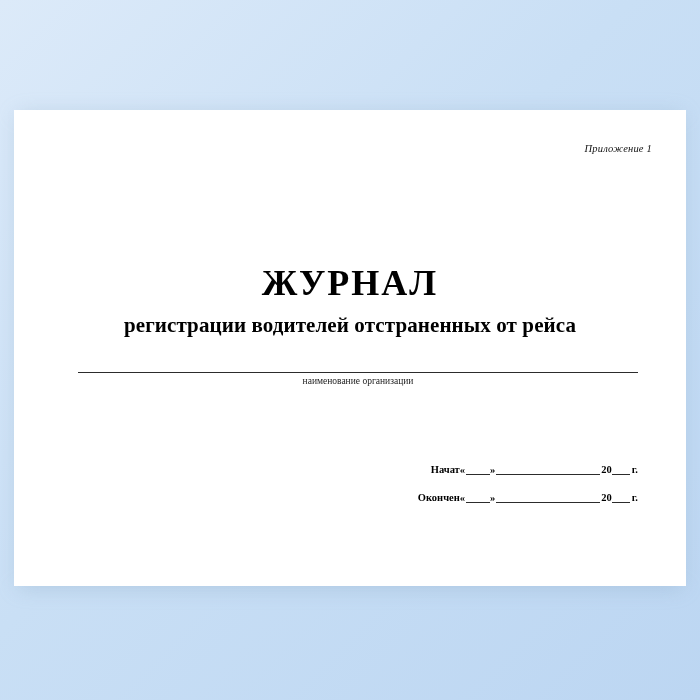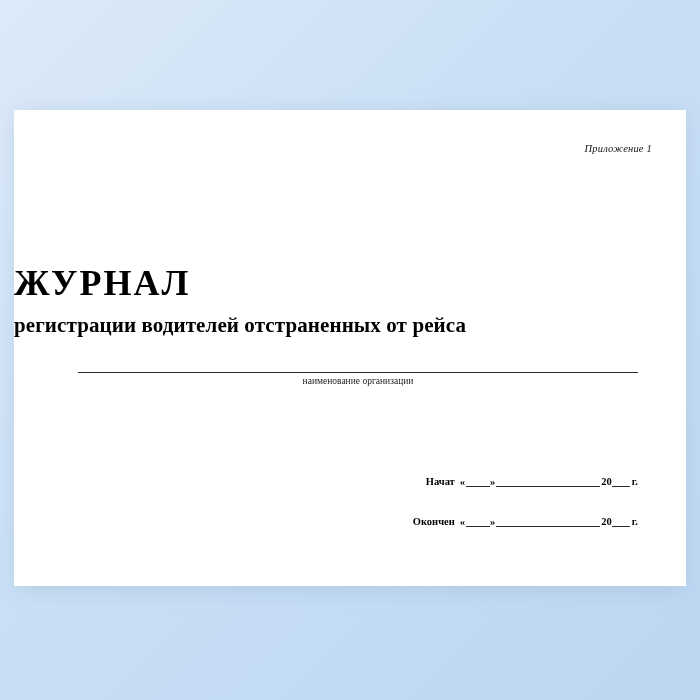--- a/index.html
+++ b/index.html
@@ -46,20 +46,21 @@
     font-size: 10.5px;
     color: #111;
     letter-spacing: 0.2px;
     white-space: nowrap;
   }
   .title-block {
     position: absolute;
     left: 0;
     right: 0;
     top: 155px;
+    text-align: center;
   }
   .title-main {
     font-size: 36px;
     font-weight: bold;
     letter-spacing: 2px;
     color: #000;
     line-height: 1.0;
     font-family: "Liberation Serif", serif;
   }
   .title-sub {
@@ -96,35 +97,34 @@
     display: flex;
     align-items: flex-end;
     justify-content: flex-end;
     font-size: 10.5px;
     font-weight: bold;
     color: #000;
     margin-bottom: 13px;
     white-space: nowrap;
   }
   .date-label {
-    margin-right: 5px;
   }
   .date-quote {
     margin-right: 1px;
   }
   .date-rule {
     display: inline-block;
     border-bottom: 1px solid #2c2c2c;
     height: 10px;
     flex: 0 0 auto;
   }
   .rule-small { width: 24px; }
   .rule-long { width: 104px; }
   .rule-tiny { width: 18px; }
-  .date-year { margin: 16px 0 0 1px; }
+  .date-year { margin: 4px 0 0 1px; }
   .date-suffix { margin-left: 2px; }
 </style>
 </head>
 <body>
 
 <div id="stage">
   <div class="page-shadow"></div>
 
   <div class="page">
 

